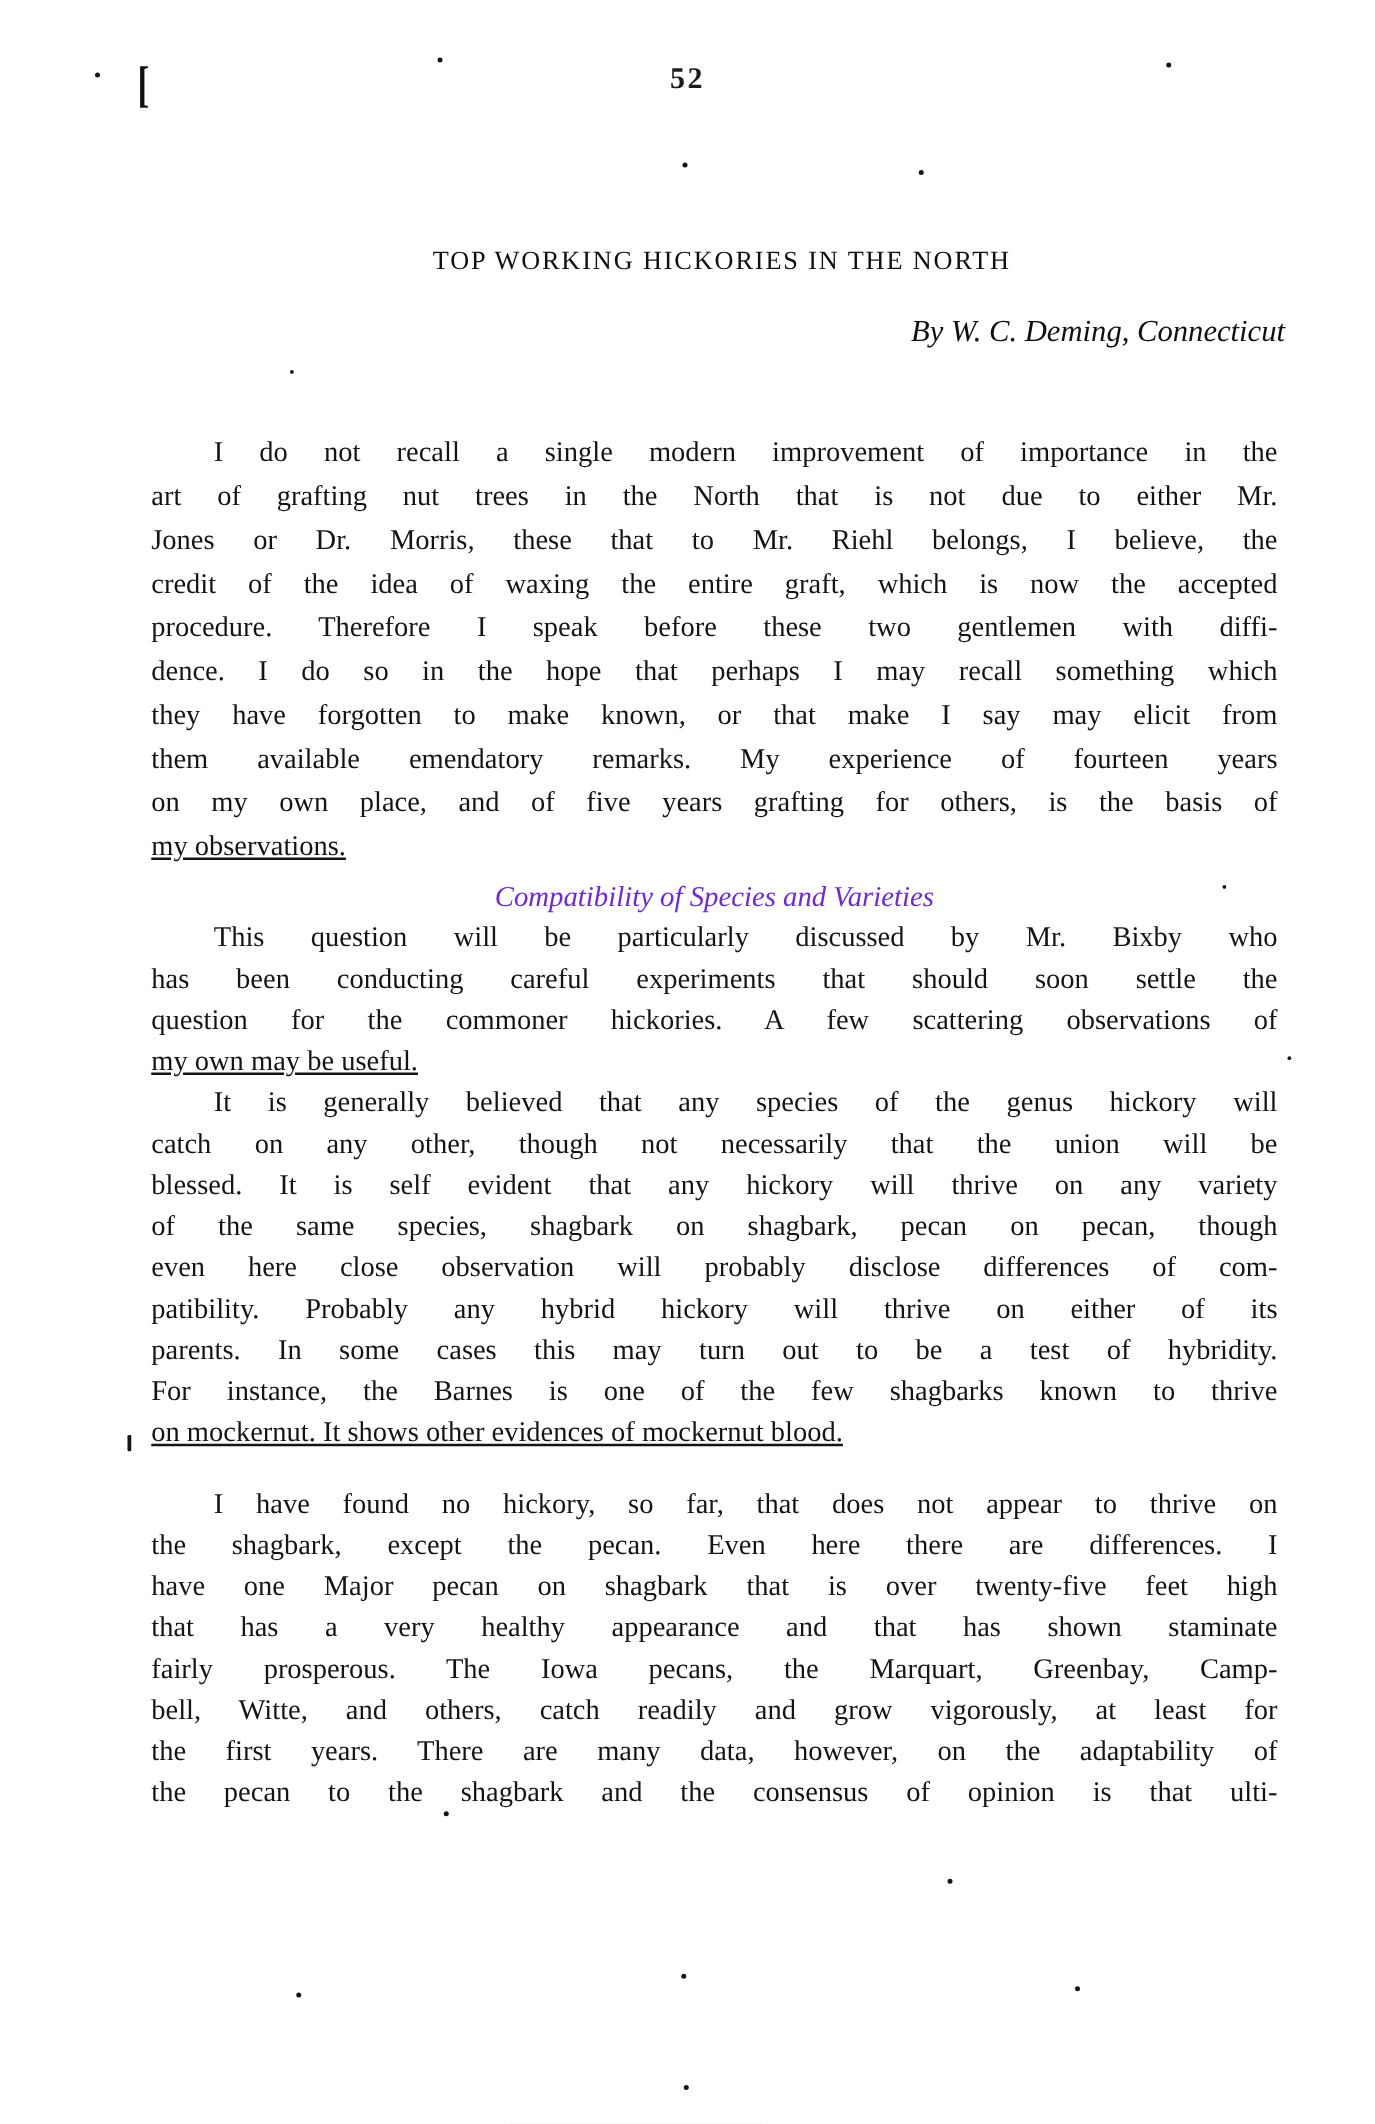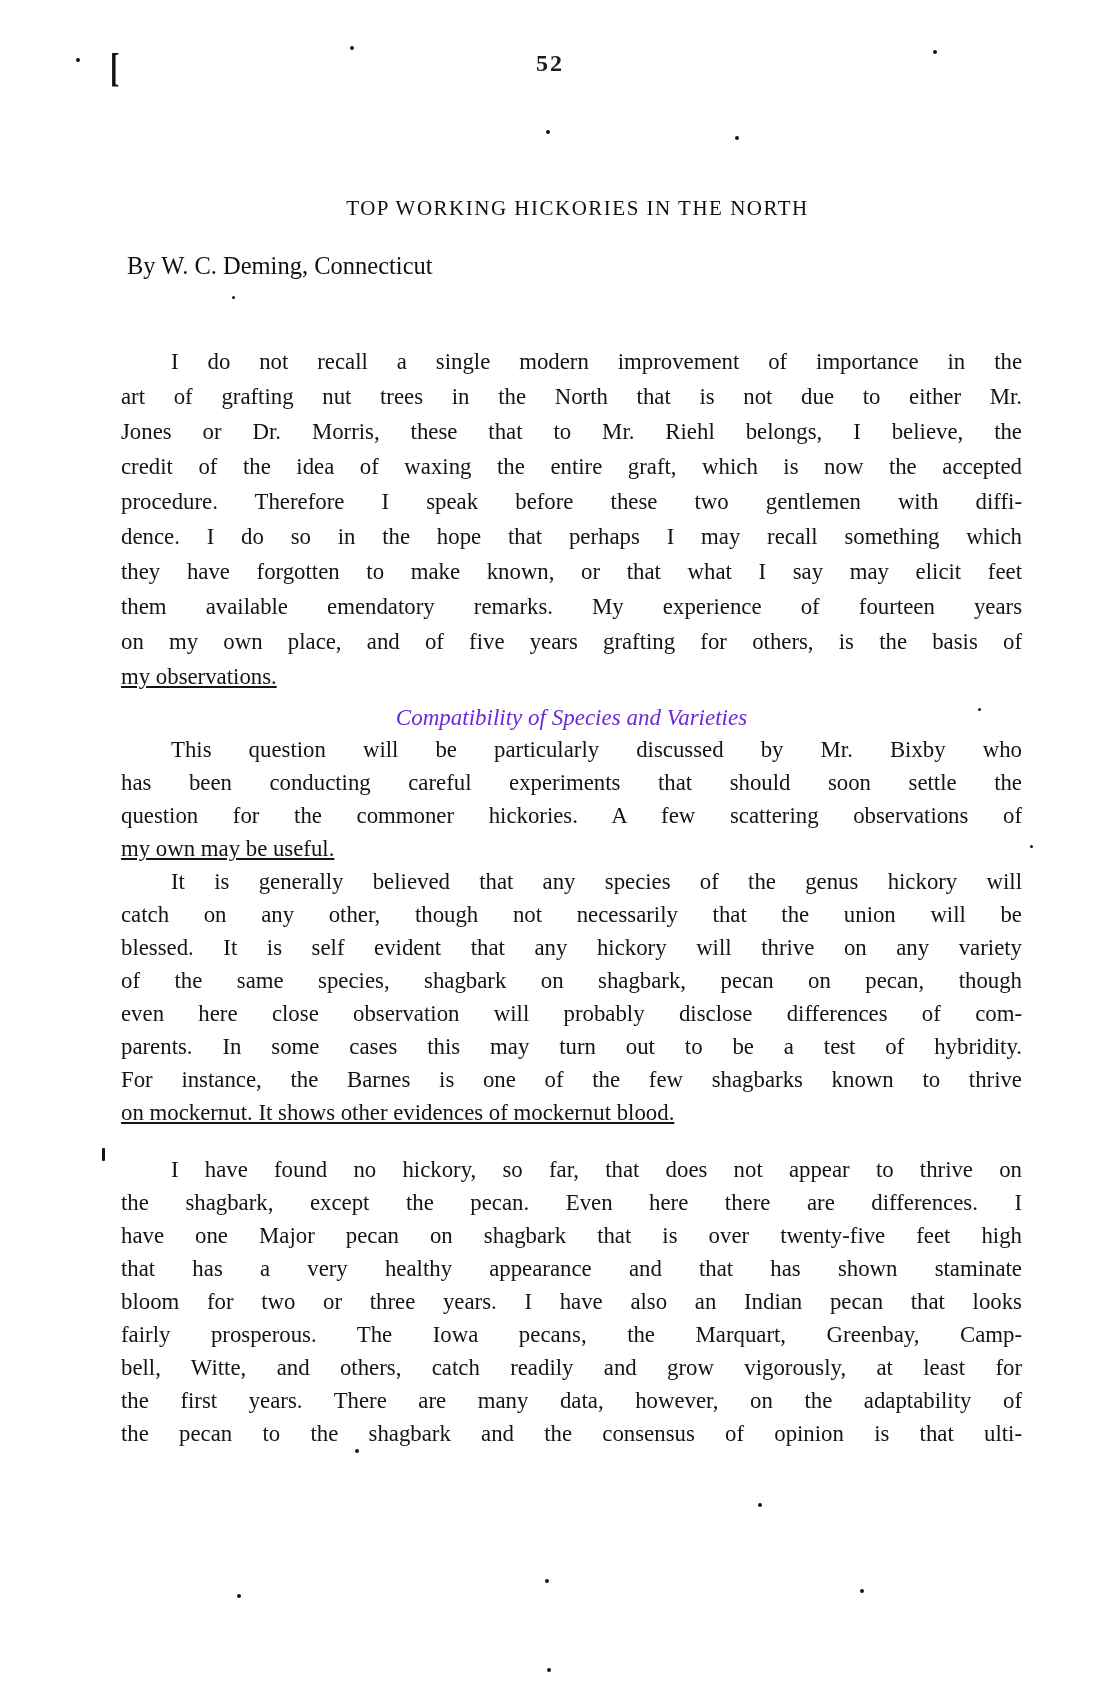--- a/index.html
+++ b/index.html
@@ -23,21 +23,21 @@
     transform:scaleX(.7);
     filter:blur(0.3px);
   }
   .title{
     position:absolute;top:196px;left:127px;width:901px;
     text-align:center;font-size:21px;letter-spacing:1.5px;
     white-space:nowrap;color:#101010;
   }
   .byline{
     position:absolute;top:252px;left:127px;width:901px;
-    text-align:left;font-size:24.5px;
+    text-align:right;font-style:italic;font-size:24.5px;
     color:#101010;
   }
   .content{
     position:absolute;top:344px;left:121px;width:901px;
     font-size:22.8px;
   }
   .ln{
     text-align:justify;text-align-last:justify;
     line-height:33px;height:33px;
     white-space:normal;
@@ -74,48 +74,48 @@
   <div class="byline">By W. C. Deming, Connecticut</div>
 
   <div class="content" id="content">
       <div class="blk">
         <div class="ln first">I do not recall a single modern improvement of importance in the</div>
         <div class="ln">art of grafting nut trees in the North that is not due to either Mr.</div>
         <div class="ln">Jones or Dr. Morris, these that to Mr. Riehl belongs, I believe, the</div>
         <div class="ln">credit of the idea of waxing the entire graft, which is now the accepted</div>
         <div class="ln">procedure.  Therefore I speak before these two gentlemen with diffi-</div>
         <div class="ln">dence.  I do so in the hope that perhaps I may recall something which</div>
-        <div class="ln">they have forgotten to make known, or that what I say may elicit feet</div>
+        <div class="ln">they have forgotten to make known, or that make I say may elicit from</div>
         <div class="ln">them available emendatory remarks.  My experience of fourteen years</div>
         <div class="ln">on my own place, and of five years grafting for others, is the basis of</div>
         <div class="ln final">my observations.</div>
       </div>
       <div class="blk sect-heading">Compatibility of Species and Varieties</div>
       <div class="blk">
         <div class="ln first">This question will be particularly discussed by Mr. Bixby who</div>
         <div class="ln">has been conducting careful experiments that should soon settle the</div>
         <div class="ln">question for the commoner hickories.  A few scattering observations of</div>
         <div class="ln final">my own may be useful.</div>
       </div>
       <div class="blk">
         <div class="ln first">It is generally believed that any species of the genus hickory will</div>
         <div class="ln">catch on any other, though not necessarily that the union will be</div>
         <div class="ln">blessed.  It is self evident that any hickory will thrive on any variety</div>
         <div class="ln">of the same species, shagbark on shagbark, pecan on pecan, though</div>
         <div class="ln">even here close observation will probably disclose differences of com-</div>
+        <div class="ln">patibility.  Probably any hybrid hickory will thrive on either of its</div>
         <div class="ln">parents.  In some cases this may turn out to be a test of hybridity.</div>
         <div class="ln">For instance, the Barnes is one of the few shagbarks known to thrive</div>
         <div class="ln final">on mockernut.  It shows other evidences of mockernut blood.</div>
       </div>
       <div class="blk">
         <div class="ln first">I have found no hickory, so far, that does not appear to thrive on</div>
         <div class="ln">the shagbark, except the pecan.  Even here there are differences.  I</div>
         <div class="ln">have one Major pecan on shagbark that is over twenty-five feet high</div>
         <div class="ln">that has a very healthy appearance and that has shown staminate</div>
-        <div class="ln">bloom for two or three years.  I have also an Indian pecan that looks</div>
         <div class="ln">fairly prosperous.  The Iowa pecans, the Marquart, Greenbay, Camp-</div>
         <div class="ln">bell, Witte, and others, catch readily and grow vigorously, at least for</div>
         <div class="ln">the first years.  There are many data, however, on the adaptability of</div>
         <div class="ln">the pecan to the shagbark and the consensus of opinion is that ulti-</div>
       </div>
     </div>
 
   <div class="speck" style="left:350px;top:46px;"></div>
   <div class="speck" style="left:933px;top:50px;"></div>
   <div class="speck" style="left:76px;top:58px;"></div>

